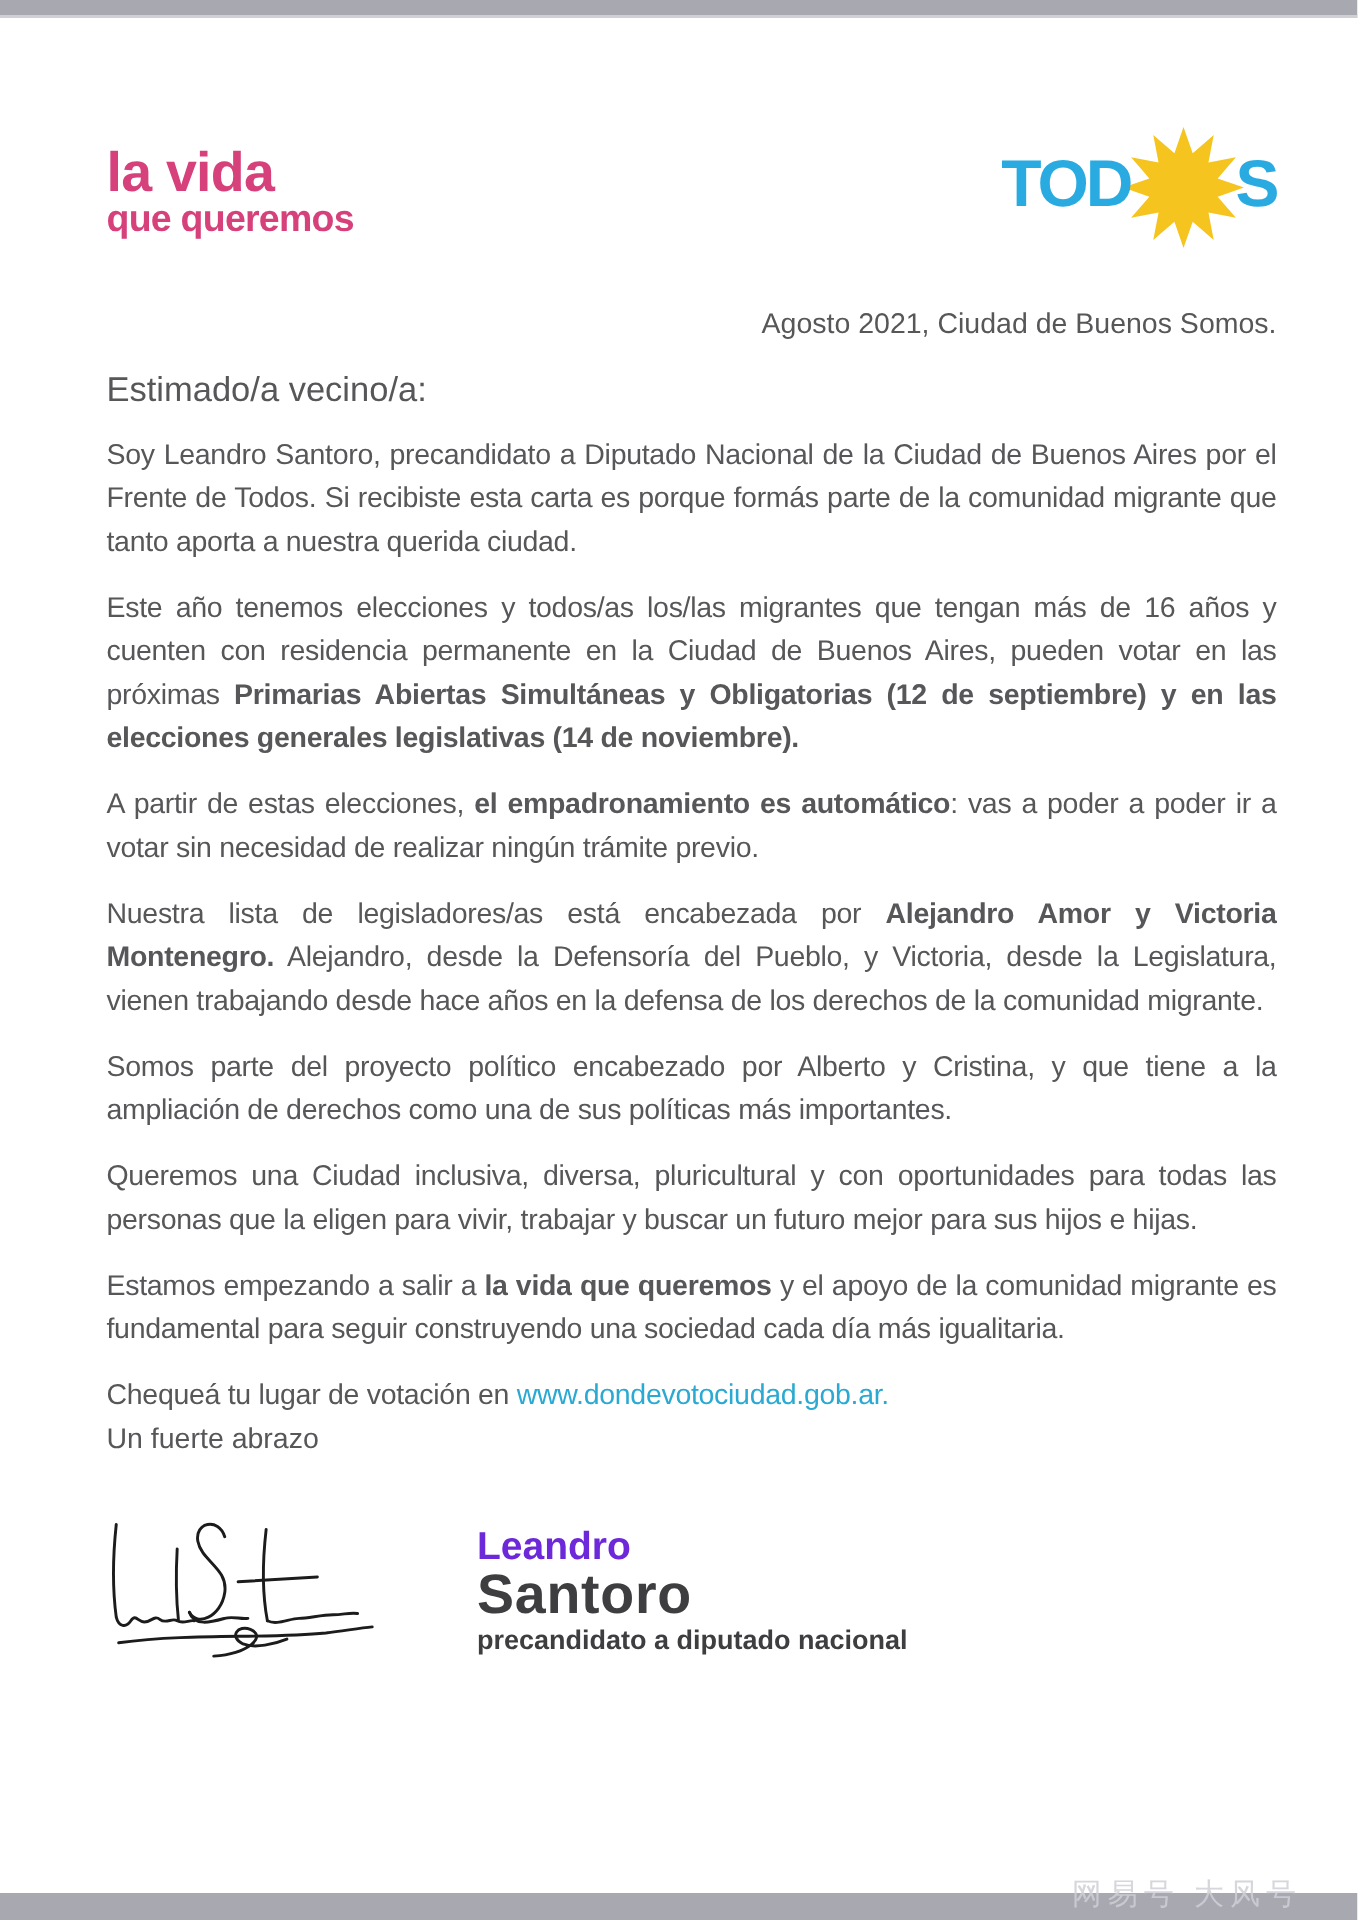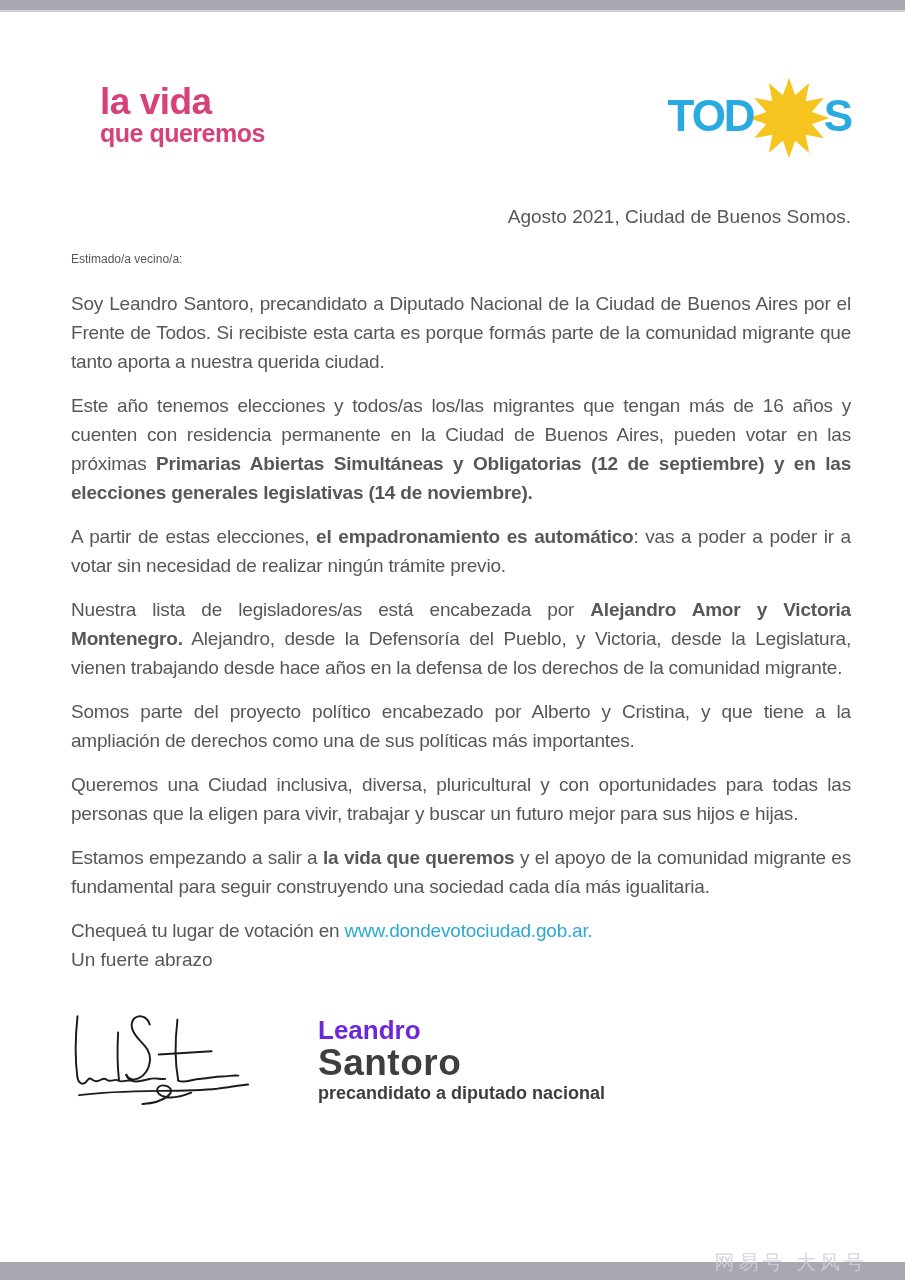--- a/index.html
+++ b/index.html
@@ -18,32 +18,32 @@
     overflow: hidden;
   }
   .top-bar {
     position: absolute; top: 0; left: 0; right: 0;
     height: 12px; background: #a8a8b1;
     border-bottom: 2px solid #cfcfd6;
   }
   .content { padding: 72px 54px 0 71px; }
 
   
-  .header { display: flex; justify-content: space-between; align-items: flex-start; height: 102px; margin-left: 29px; }
+  .header { display: flex; justify-content: space-between; align-items: center; height: 102px; }
   .brand { padding-top: 12px; color: #d6417b; font-weight: bold; }
   .brand-l1 { font-size: 37px; line-height: 0.95; letter-spacing: -0.5px; }
   .brand-l2 { font-size: 25px; line-height: 1.15; letter-spacing: -0.5px; }
   .party { display: flex; align-items: center; color: #29abe2; font-weight: bold;
            font-size: 44px; letter-spacing: -2px; line-height: 1; padding-top: 4px; }
   .party .word { position: relative; top: -2px; }
   .sun-wrap { width: 84px; height: 84px; margin: 0 -7px; flex: 0 0 auto; }
 
   
   .dateline { text-align: right; font-size: 19px; line-height: 29px; margin-top: 28px; }
-  .salutation { font-size: 12px; line-height: 29px; margin-top: 14px; }
+  .salutation { font-size: 23px; line-height: 29px; margin-top: 14px; }
   .letter-body .para {
     font-size: 19px; line-height: 29px; letter-spacing: -0.2px;
     text-align: justify; margin: 15px 0 0 0;
   }
   .para .b { font-weight: bold; }
   .link { color: #2aa9d2; font-weight: normal; cursor: pointer; }
   .closing { font-size: 19px; line-height: 29px; }
 
   
   .sig-row { display: flex; align-items: flex-end; margin-top: 26px; }

